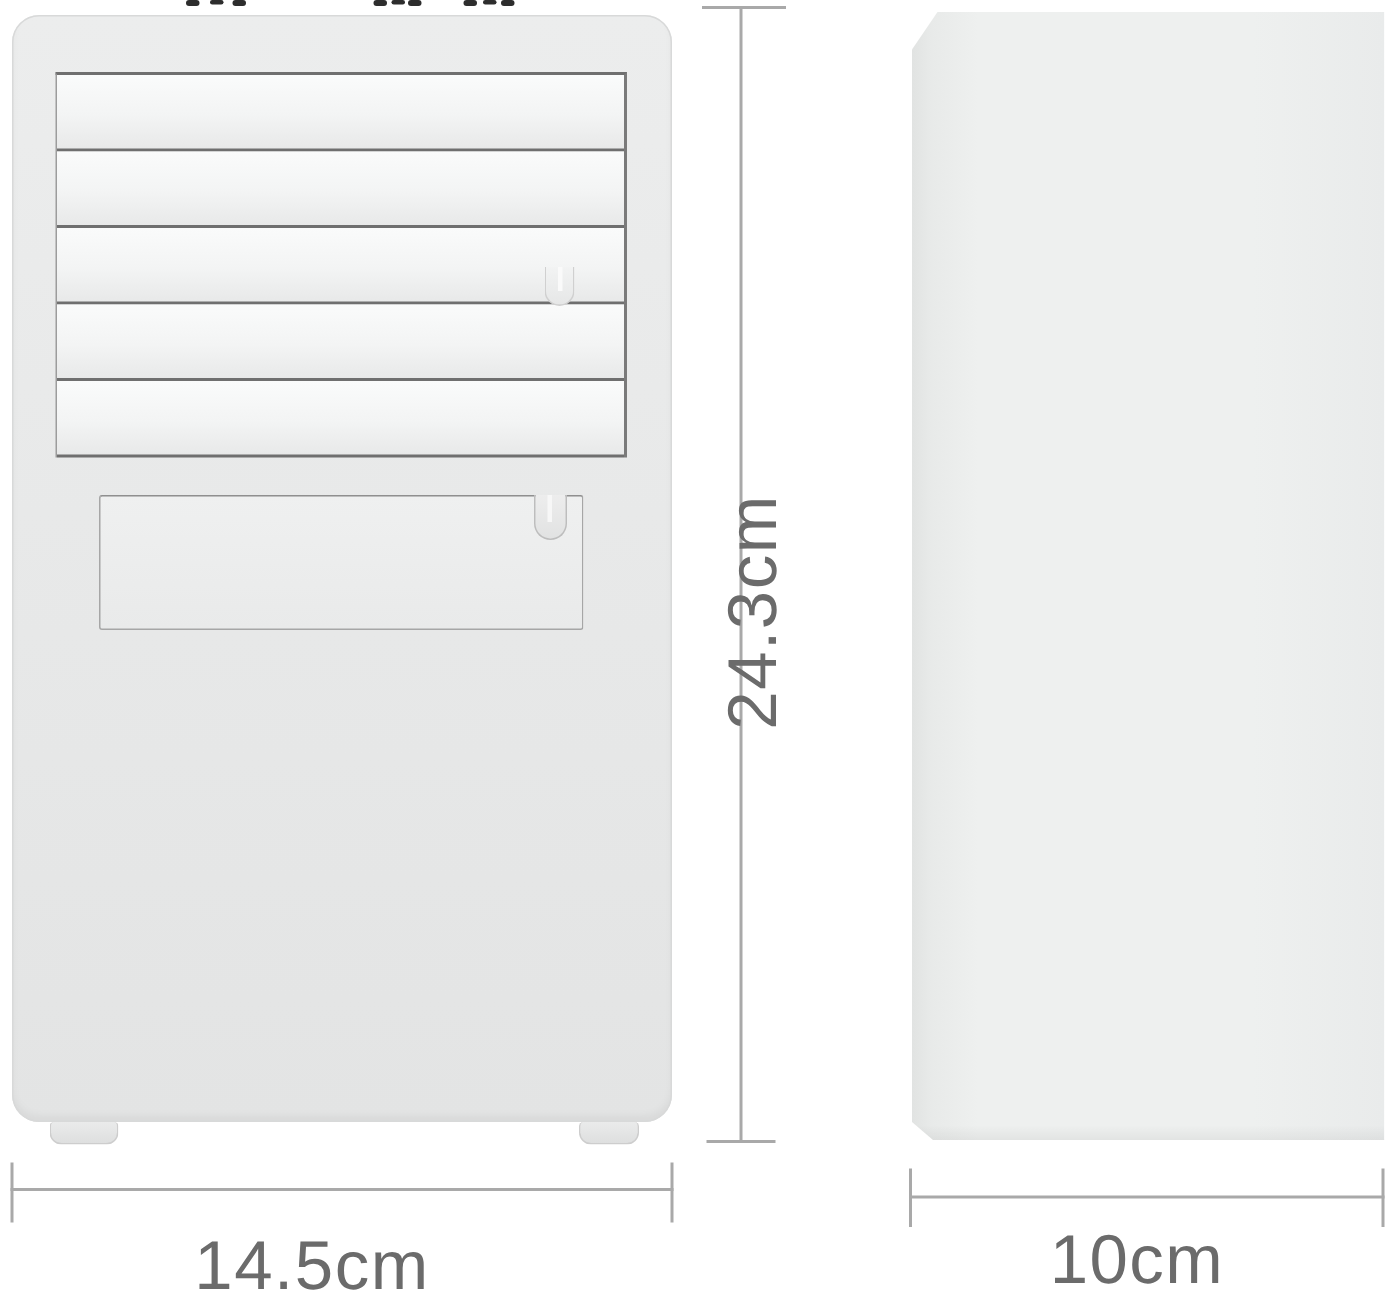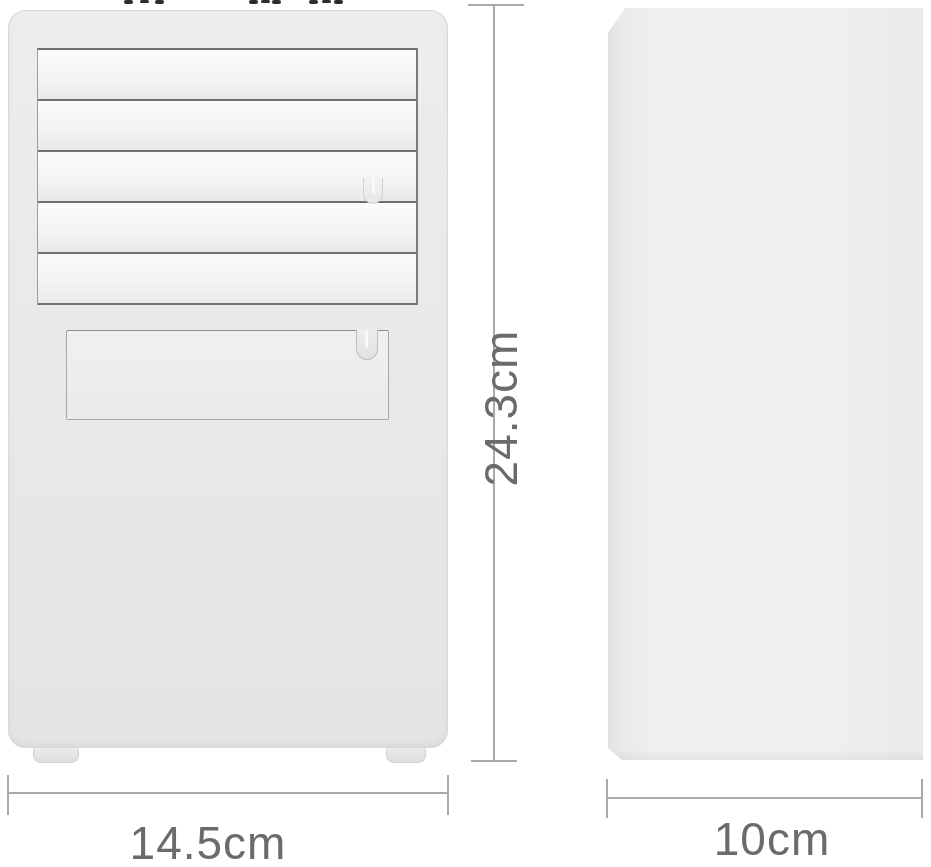--- a/index.html
+++ b/index.html
@@ -159,21 +159,21 @@
   .dim-label-height {
     left: 416px; top: 382px;
     width: 170px; height: 52px;
     transform: rotate(-90deg);
   }
   .dim-label-width {
     left: 108px; top: 817px;
     width: 200px;
   }
   .dim-label-depth {
-    left: 672px; top: 813px;
+    left: 658px; top: 813px;
     width: 200px;
   }
 </style>
 </head>
 <body>
 
 <div class="canvas">
 
   <div class="device-front">
     <div class="louver">

